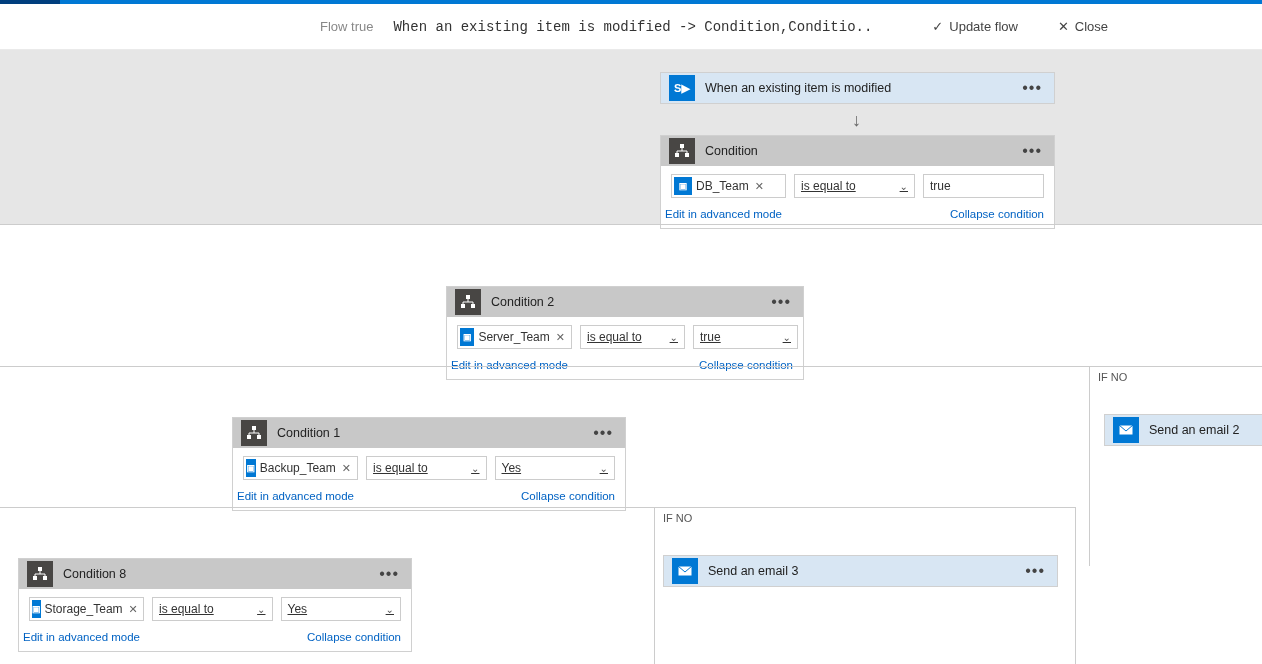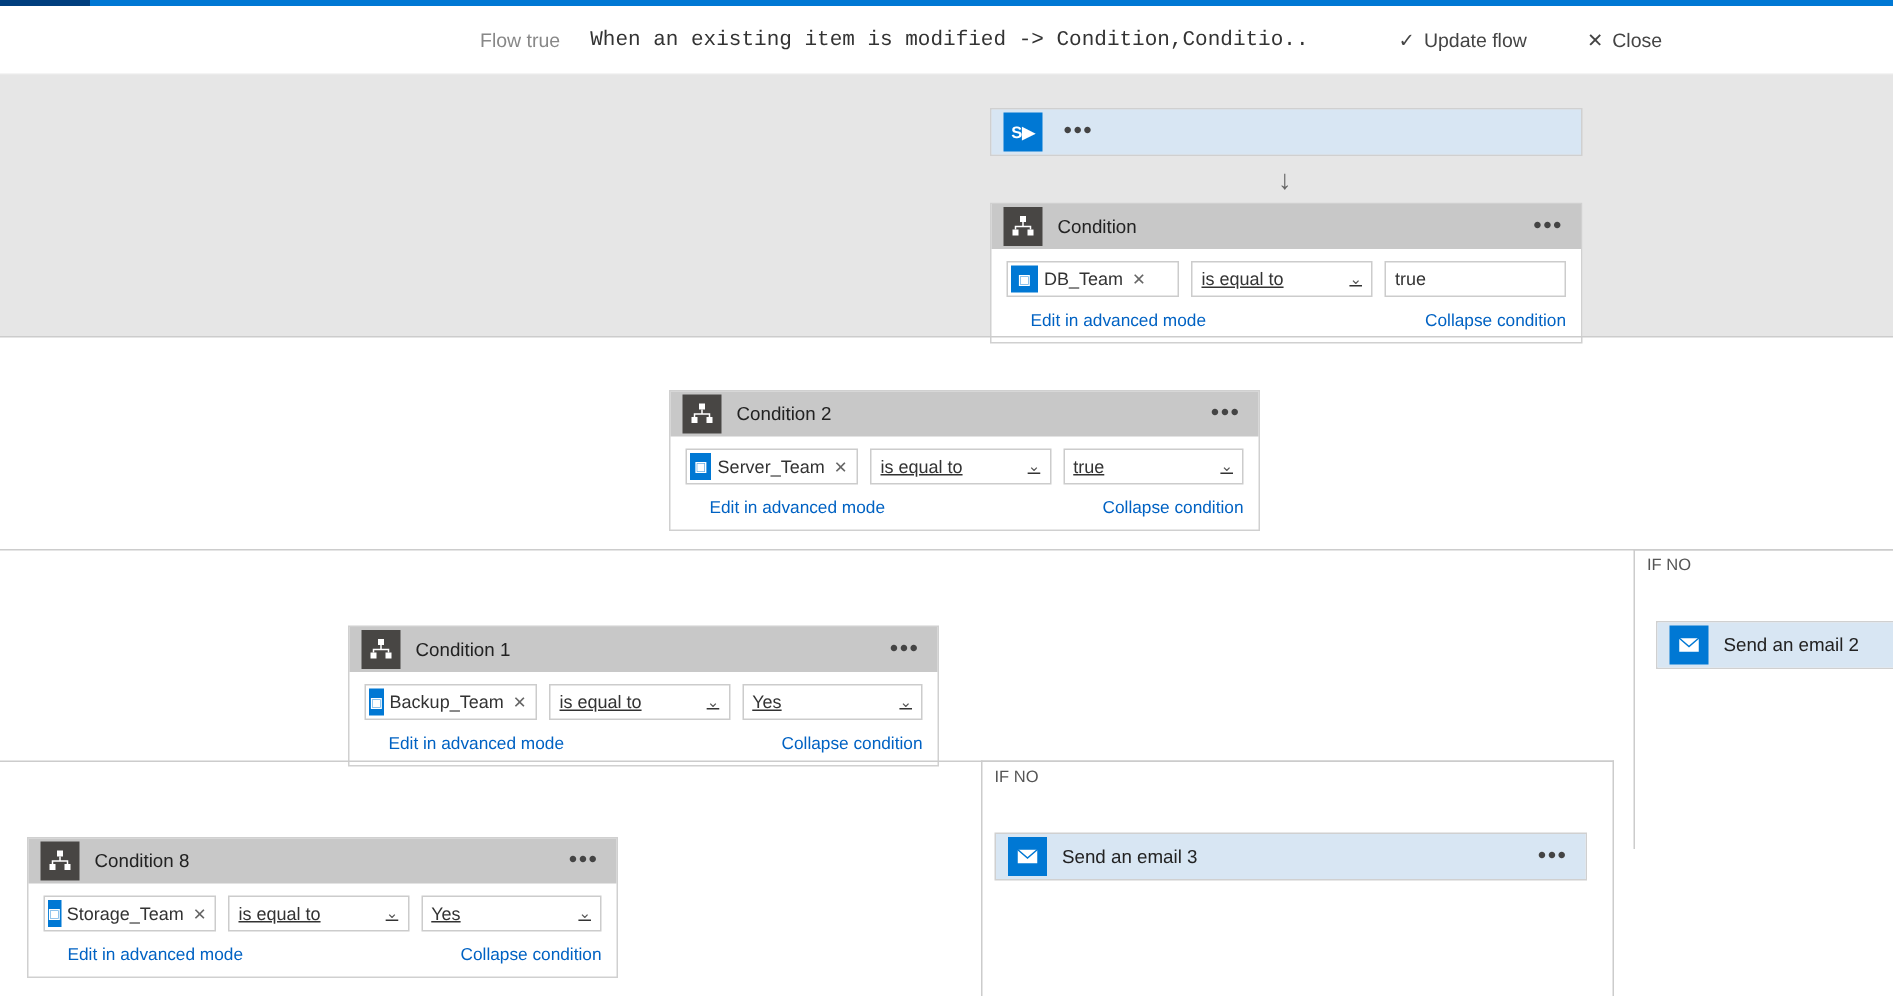--- a/index.html
+++ b/index.html
@@ -25,21 +25,21 @@
   .icon-outlook { background:#0078d4;}
   .icon-dyn { background:#0078d4; width:20px;height:20px;font-size:9px;}
   .ellipsis { font-size:16px; color:#444; letter-spacing:1px; padding:0 4px;}
   .card-body { padding:8px 10px 6px 10px; display:flex; gap:8px; align-items:center;}
   .pill { display:flex; align-items:center; border:1px solid #ccc; height:24px; padding:0 4px 0 2px; gap:4px; font-size:12px;}
   .pill .icon-dyn{ width:18px;height:18px;}
   .pill .x{ color:#666; font-size:11px; padding:0 2px;}
   .select { border:1px solid #ccc; height:24px; display:flex; align-items:center; justify-content:space-between; padding:0 6px; min-width:105px; font-size:12px;text-decoration:underline;}
   .chev{ font-size:10px; color:#555;}
   .textbox{ border:1px solid #ccc; height:24px; padding:0 6px; display:flex;align-items:center; font-size:12px;}
-  .card-footer{ display:flex; justify-content:space-between; padding:4px 10px 8px 26px; font-size:11.5px;}
+  .card-footer{ display:flex; justify-content:space-between; padding:4px 10px 8px 4px; font-size:11.5px;}
   .link{ color:#0062c3; cursor:pointer;}
   .arrow-down { position:absolute; font-size:18px; color:#666;}
   .ifno { position:absolute; border:1px solid #ccc; }
   .ifno-label{ position:absolute; top:4px; left:8px; font-size:11px; color:#555;}
   .divider{ position:absolute; left:0; right:0; height:1px; background:#ccc;}
   .add-dyn{ font-size:11.5px; color:#0062c3; display:flex; align-items:center; gap:4px;}
   .add-dyn .plus{ border:1px solid #0062c3; width:14px;height:13px;display:flex;align-items:center;justify-content:center;font-size:10px;}
   svg{display:block;}
 </style>
 </head>
@@ -61,20 +61,21 @@
   </div>
 </div>
 
 <div class="canvas">
 
   <div class="section-gray" style="top:0;height:174px;"></div>
 
   <div class="card" style="left:660px;top:22px;width:395px;">
     <div class="card-header trigger">
       <div class="icon-box icon-sp">S▶</div>
+      <div class="card-title">When an existing item is modified</div>
       <div class="ellipsis">•••</div>
     </div>
   </div>
 
   <div class="arrow-down" style="left:852px;top:60px;">↓</div>
 
   <div class="card" style="left:660px;top:85px;width:395px;">
     <div class="card-header condition">
       <div class="icon-box icon-cond">
         <svg width="16" height="16">
@@ -102,21 +103,21 @@
       </div>
     </div>
     <div class="card-footer">
       <span class="link">Edit in advanced mode</span>
       <span class="link">Collapse condition</span>
     </div>
   </div>
 
   <div class="divider" style="top:174px;"></div>
 
-  <div class="card" style="left:446px;top:210px;width:394px;">
+  <div class="card" style="left:446px;top:236px;width:358px;">
     <div class="card-header condition">
       <div class="icon-box icon-cond">
         <svg width="16" height="16">
             <rect x="6" y="1" width="4" height="4" fill="#fff"></rect>
             <rect x="1" y="10" width="4" height="4" fill="#fff"></rect>
             <rect x="11" y="10" width="4" height="4" fill="#fff"></rect>
             <path d="M8 5 L8 8 L3 8 L3 10 M8 8 L13 8 L13 10" stroke="#fff" fill="none"></path>
           </svg>
       </div>
       <div class="card-title">Condition 2</div>

